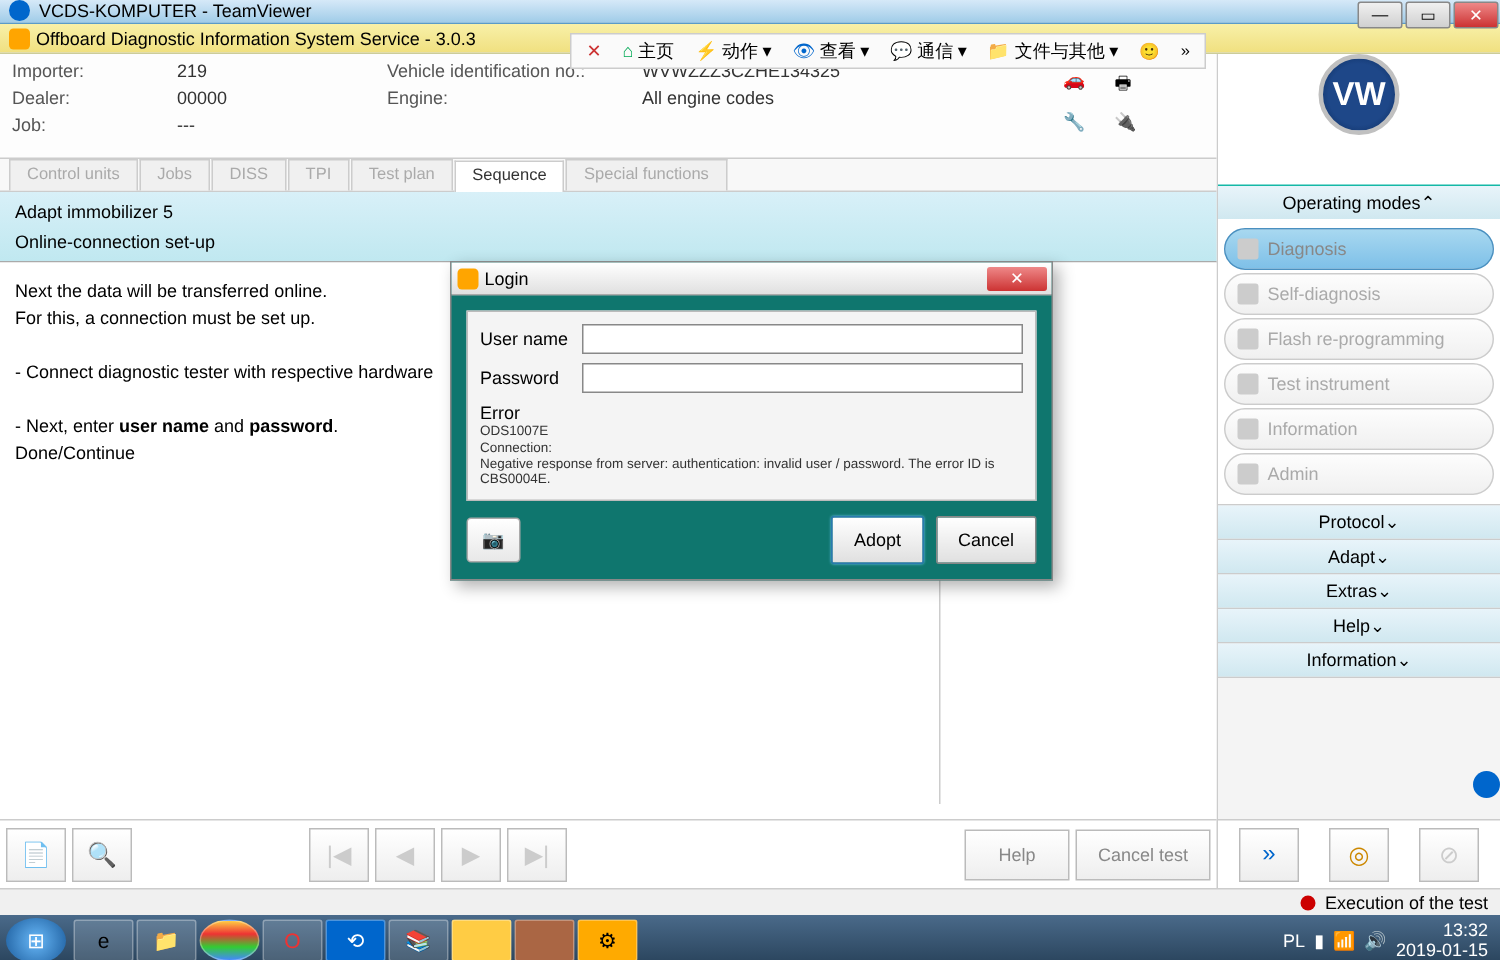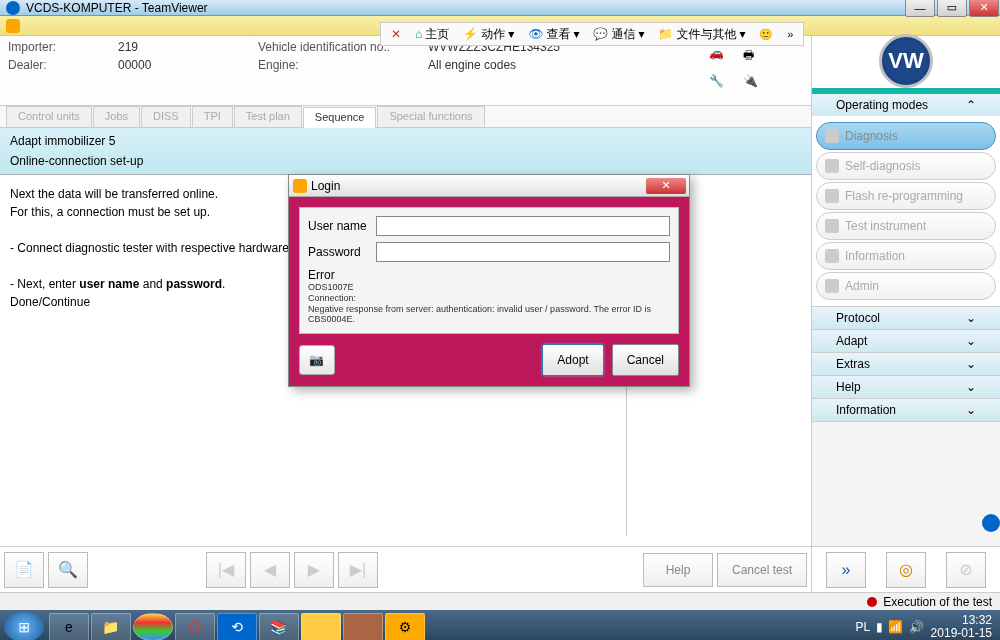--- a/index.html
+++ b/index.html
@@ -1,19 +1,19 @@
 <!DOCTYPE html>
 <html><head>
 <meta charset="utf-8">
 <style>
 * { margin: 0; padding: 0; box-sizing: border-box; font-family: Tahoma, Arial, sans-serif; font-size: 12px; }
 body { width: 1000px; height: 640px; background: #fff; overflow: hidden; position: relative; }
 
 
-.titlebar { height: 16px; background: linear-gradient(to bottom, #d6e9f8, #a0cce8); border-bottom: 1px solid #5a9bc8; display: flex; align-items: center; padding-left: 6px; }
+.titlebar { height: 16px; background: linear-gradient(to bottom, #d6e9f8, #a0cce8); border-bottom: 1px solid #5a9bc8; display: flex; padding-left: 6px; }
 .titlebar .tv-icon { width: 14px; height: 14px; background: #0066cc; border-radius: 50%; margin-right: 6px; }
 .titlebar .title-text { flex: 1; color: #000; font-size: 12px; }
 .win-controls { display: flex; }
 .win-btn { width: 30px; height: 18px; margin: 1px; border: 1px solid #888; background: linear-gradient(to bottom, #f0f0f0,#d0d0d0); display: flex; align-items: center; justify-content: center; font-size: 11px; cursor: pointer; border-radius: 2px; }
 .win-btn.close { background: linear-gradient(to bottom,#e88,#c33); color: #fff; }
 
 
 .subtitle { height: 20px; background: linear-gradient(to bottom,#f8f0a8,#f0e080); border-bottom: 1px solid #cc9; display: flex; align-items: center; padding-left: 6px; font-size: 11px; }
 .subtitle .engine-icon { width: 14px; height: 14px; background: #ffa500; border-radius: 3px; margin-right: 4px; }
 
@@ -47,41 +47,41 @@
 .seq-text { width: 616px; }
 .seq-side { flex: 1; border-left: 1px solid #ccc; }
 
 
 .bottom-main { height: 46px; border-top: 1px solid #ccc; display: flex; align-items: center; padding: 4px; gap: 4px; }
 .nav-btn { width: 40px; height: 36px; border: 1px solid #bbb; background: linear-gradient(to bottom,#fff,#eee); display: flex; align-items: center; justify-content: center; cursor: pointer; color: #888; font-size: 16px; }
 .nav-btn.disabled { color:#ccc; cursor: default; }
 .help-btn { width: 70px; height: 34px; border: 1px solid #bbb; background: linear-gradient(to bottom,#fff,#eee); color:#888; cursor: pointer; }
 
 
-.logo-area { height: 58px; display: flex; align-items: flex-end; justify-content: center; background: #fff; border-bottom: 6px solid #14b8a6; }
+.logo-area { height: 88px; display: flex; align-items: flex-start; justify-content: center; background: #fff; border-bottom: 1px solid #14b8a6; }
 .vw-logo { width: 54px; height: 54px; border-radius: 50%; background: radial-gradient(circle,#1e4788 60%,#0a2a5a); display: flex; align-items: center; justify-content: center; color: #fff; font-weight: bold; font-size: 22px; border: 3px solid #c0c0c0; }
 .panel-section { border-bottom: 1px solid #ccc; }
-.panel-head { background: linear-gradient(to bottom,#e8f4fa,#d0e8f0); padding: 4px 24px; font-size: 12px; display: flex; justify-content: space-between; align-items: center; cursor: pointer; }
+.panel-head { background: linear-gradient(to bottom,#e8f4fa,#d0e8f0); padding: 4px 24px; font-size: 12px; display: flex; justify-content: center; align-items: center; cursor: pointer; }
 .panel-body { padding: 4px; background: #fff; }
 .mode-btn { display: flex; align-items: center; gap: 6px; padding: 6px 8px; margin: 2px 0; border: 1px solid #ccc; border-radius: 14px; background: linear-gradient(to bottom,#fdfdfd,#f0f0f0); color: #aaa; cursor: pointer; font-size: 11px; }
 .mode-btn.active { background: linear-gradient(to bottom,#a8d8f0,#7ec0e8); border-color: #4a90c0; color: #888; }
 .mode-icon { width: 14px; height: 14px; background: #ccc; border-radius: 2px; }
 .side-bottom { margin-top: auto; height: 46px; border-top: 1px solid #ccc; display: flex; align-items: center; justify-content: space-around; padding: 4px; background: #fff; }
 
 
 .status-bar { height: 18px; background: #f0f0f0; border-top: 1px solid #ccc; display: flex; align-items: center; padding-right: 8px; font-size: 10px; }
 .status-bar .st-icon { width: 10px; height: 10px; background: #c00; border-radius: 50%; margin: 0 6px 0 auto; }
 .taskbar { height: 34px; background: linear-gradient(to bottom,#4a6a8a,#28425a); display: flex; align-items: center; padding-left: 4px; }
 .start-orb { width: 40px; height: 30px; border-radius: 50%; background: radial-gradient(circle,#68b8f8,#1a5a9a); margin-right: 4px; cursor: pointer; display:flex;align-items:center;justify-content:center;color:#fff;font-size:14px;}
 .task-item { width: 40px; height: 28px; margin: 0 1px; background: rgba(255,255,255,0.15); border: 1px solid rgba(255,255,255,0.3); border-radius: 2px; cursor: pointer; display:flex;align-items:center;justify-content:center;font-size:14px;}
 .tray { margin-left: auto; display: flex; align-items: center; gap: 6px; color: #fff; font-size: 10px; padding-right: 8px; }
 .tray-time { text-align: right; line-height: 1.1; }
 
 
-.dialog { position: absolute; top: 174px; left: 288px; width: 402px; background: #be185d; border: 1px solid #888; box-shadow: 4px 4px 10px rgba(0,0,0,0.3); z-index: 100; }
+.dialog { position: absolute; top: 174px; left: 300px; width: 402px; background: #0f766e; border: 1px solid #888; box-shadow: 4px 4px 10px rgba(0,0,0,0.3); z-index: 100; }
 .dlg-title { height: 22px; background: linear-gradient(to bottom,#fff,#e0e0e0); border-bottom: 1px solid #aaa; display: flex; align-items: center; padding-left: 4px; }
 .dlg-title .engine-icon { width:14px;height:14px;background:#ffa500;border-radius:3px;margin-right:4px;}
 .dlg-close { margin-left: auto; width: 40px; height: 16px; background: linear-gradient(to bottom,#e88,#c33); color: #fff; display: flex; align-items: center; justify-content: center; font-size: 11px; cursor: pointer; margin-right: 3px; border-radius: 2px;}
 .dlg-body { padding: 10px; }
 .dlg-inner { border: 1px solid #bbb; padding: 8px; background: #f4f4f4; }
 .form-row { display: flex; align-items: center; margin-bottom: 6px; }
 .form-label { width: 68px; font-size: 12px; }
 .form-input { flex: 1; height: 20px; border: 1px solid #888; padding: 0 4px; background: #fff; }
 .error-box { margin-top: 4px; font-size: 11px; }
 .error-box .et { font-size: 12px; }
@@ -100,20 +100,21 @@
   <span class="title-text">VCDS-KOMPUTER - TeamViewer</span>
   <div class="win-controls">
     <div class="win-btn">—</div>
     <div class="win-btn">▭</div>
     <div class="win-btn close">✕</div>
   </div>
 </div>
 
 <div class="subtitle">
   <span class="engine-icon"></span>
+  <span>Offboard Diagnostic Information System Service - 3.0.3</span>
 </div>
 
 <div class="browser-toolbar">
   <div class="tb-btn">
       <span style="color:#c33">✕</span>
     </div>
   <div class="tb-btn">
       <span style="color:#0a5">⌂</span>
       <span>主页</span>
     </div>
@@ -146,20 +147,24 @@
 
     <div class="header-info">
       <div class="info-block" style="width:250px">
         <div class="info-row">
             <span class="info-label">Importer:</span>
             <span class="info-val">219</span>
           </div>
         <div class="info-row">
             <span class="info-label">Dealer:</span>
             <span class="info-val">00000</span>
+          </div>
+        <div class="info-row">
+            <span class="info-label">Job:</span>
+            <span class="info-val">---</span>
           </div>
       </div>
       <div class="info-block" style="flex:1">
         <div class="info-row">
             <span class="info-label" style="width:170px">Vehicle identification no.:</span>
             <span class="info-val" style="width:auto">WVWZZZ3CZHE134325</span>
           </div>
         <div class="info-row">
             <span class="info-label" style="width:170px">Engine:</span>
             <span class="info-val" style="width:auto">All engine codes</span>

